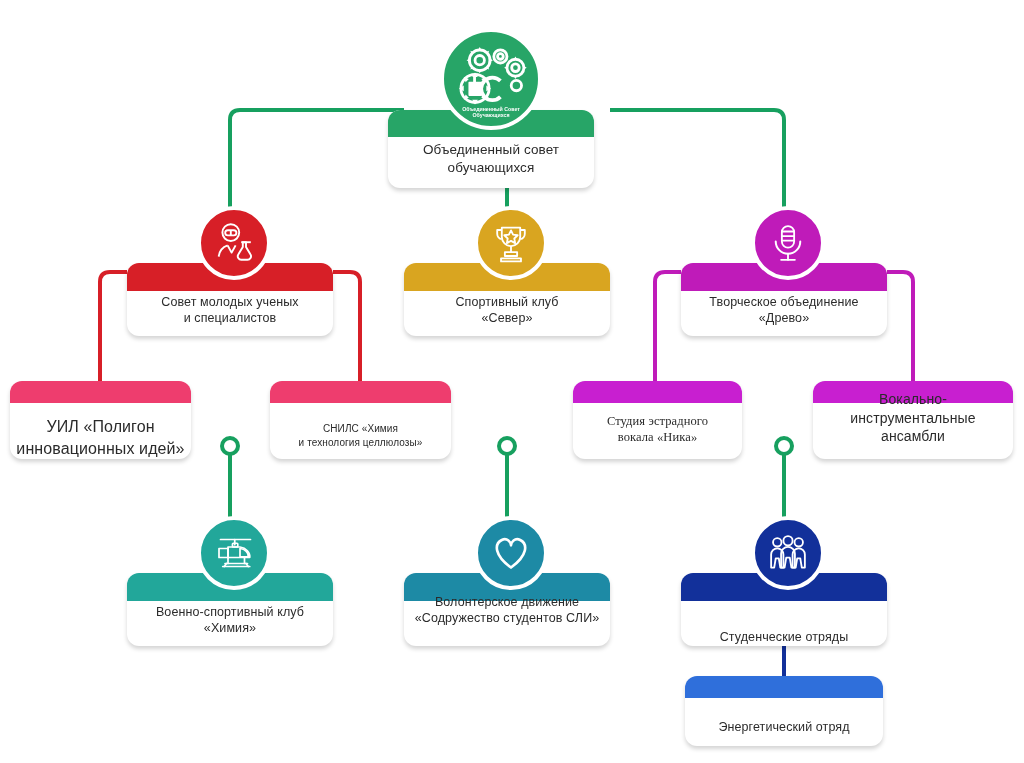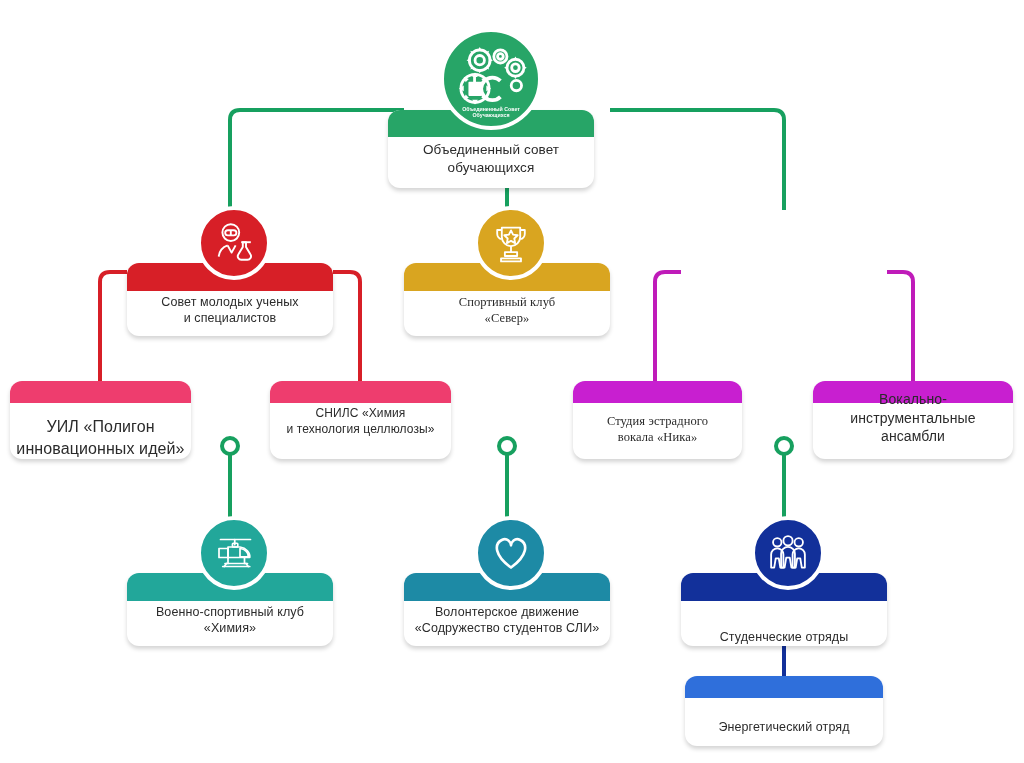--- a/index.html
+++ b/index.html
@@ -173,53 +173,73 @@
           <path d="M11 47 a15 15 0 0 1 11 -14"></path>
           <path d="M22 33 l5 9 5 -9"></path>
           <path d="M41 29 l0 6 -5.5 9 a4.5 4.5 0 0 0 4 7 l7 0 a4.5 4.5 0 0 0 4 -7 l-5.5 -9 0 -6 z"></path>
           <line x1="39" y1="29" x2="51" y2="29"></line>
         </g>
       </svg>
     </div>
   </div>
 
   <div class="node" style="left:404px;top:206px;width:206px;height:130px;">
-    <div class="card" style="top:57px;width:206px;height:73px;font-family:Liberation Serif, serif;">
+    <div class="card" style="top:57px;width:206px;height:73px;">
       <div class="card-band" style="height:28px;background:#d9a520;"></div>
       <div class="card-label" style="font-size:12.5px;padding-bottom:9px;">Спортивный клуб
 «Север»</div>
     </div>
     <div class="badge" style="left:70px;top:0px;width:74px;height:74px;background:#d9a520;">
       <svg viewBox="0 0 60 60" width="46" height="46" aria-hidden="true">
         <g fill="none" stroke="#ffffff" stroke-width="2.4" stroke-linejoin="round">
           <path d="M18 10 l24 0 0 12 a12 12 0 0 1 -24 0 z"></path>
           <path d="M18 13 l-6 0 0 5 a7 7 0 0 0 6 7"></path>
           <path d="M42 13 l6 0 0 5 a7 7 0 0 1 -6 7"></path>
           <line x1="30" y1="34" x2="30" y2="42"></line>
           <path d="M22 42 l16 0 0 5 -16 0 z"></path>
           <path d="M17 50 l26 0 0 4 -26 0 z"></path>
           <path d="M30 13.5 l2.7 5.5 6 0.9 -4.4 4.2 1.1 6 -5.4 -2.9 -5.4 2.9 1.1 -6 -4.4 -4.2 6 -0.9 z"></path>
         </g>
       </svg>
     </div>
   </div>
 
+  <div class="node" style="left:681px;top:206px;width:206px;height:130px;">
+    <div class="card" style="top:57px;width:206px;height:73px;">
+      <div class="card-band" style="height:28px;background:#bf1bb9;"></div>
+      <div class="card-label" style="font-size:12.5px;padding-bottom:9px;">Творческое объединение
+«Древо»</div>
+    </div>
+    <div class="badge" style="left:70px;top:0px;width:74px;height:74px;background:#bf1bb9;">
+      <svg viewBox="0 0 60 60" width="46" height="46" aria-hidden="true">
+        <g fill="none" stroke="#ffffff" stroke-width="2.4" stroke-linecap="round">
+          <rect x="22" y="8" width="16" height="28" rx="8"></rect>
+          <line x1="22" y1="15" x2="38" y2="15"></line>
+          <line x1="22" y1="21" x2="38" y2="21"></line>
+          <line x1="22" y1="27" x2="38" y2="27"></line>
+          <path d="M14 28 a16 16 0 0 0 32 0" stroke-width="2.6"></path>
+          <line x1="30" y1="44" x2="30" y2="52"></line>
+          <line x1="21" y1="52" x2="39" y2="52"></line>
+        </g>
+      </svg>
+    </div>
+  </div>
 
   <div class="node" style="left:10px;top:381px;width:181px;height:78px;">
     <div class="card" style="top:0px;width:181px;height:78px;">
       <div class="card-band" style="height:22px;background:#ee3d6e;"></div>
       <div class="card-label" style="font-size:16px;">УИЛ «Полигон
 инновационных идей»</div>
     </div>
   </div>
 
   <div class="node" style="left:270px;top:381px;width:181px;height:78px;">
     <div class="card" style="top:0px;width:181px;height:78px;">
       <div class="card-band" style="height:22px;background:#ee3d6e;"></div>
-      <div class="card-label" style="font-size:12px;padding-bottom:21px;">СНИЛС «Химия
+      <div class="card-label" style="font-size:10px;padding-bottom:10px;">СНИЛС «Химия
 и технология целлюлозы»</div>
     </div>
   </div>
 
   <div class="node" style="left:573px;top:381px;width:169px;height:78px;">
     <div class="card" style="top:0px;width:169px;height:78px;font-family:Liberation Serif, serif;">
       <div class="card-band" style="height:22px;background:#c81fd0;"></div>
       <div class="card-label" style="font-size:12.5px;padding-bottom:13px;">Студия эстрадного
 вокала «Ника»</div>
     </div>
@@ -256,21 +276,21 @@
           <path d="M22 44 l-3 4"></path>
           <path d="M48 44 l3 4"></path>
         </g>
       </svg>
     </div>
   </div>
 
   <div class="node" style="left:404px;top:516px;width:206px;height:130px;">
     <div class="card" style="top:57px;width:206px;height:73px;">
       <div class="card-band" style="height:28px;background:#1d8aa5;"></div>
-      <div class="card-label" style="font-size:12.5px;padding-bottom:9px;">Волонтерское движение
+      <div class="card-label" style="font-size:12.5px;padding-bottom:19px;">Волонтерское движение
 «Содружество студентов СЛИ»</div>
     </div>
     <div class="badge" style="left:70px;top:0px;width:74px;height:74px;background:#1d8aa5;">
       <svg viewBox="0 0 60 60" width="46" height="46" aria-hidden="true">
         <path d="M30 49 C 8 33 8 18 18 13 C 25 9.5 30 16 30 20 C 30 16 35 9.5 42 13 C 52 18 52 33 30 49 Z" fill="none" stroke="#ffffff" stroke-width="3.4" stroke-linejoin="round"></path>
       </svg>
     </div>
   </div>
 
   <div class="node" style="left:681px;top:516px;width:206px;height:130px;">

